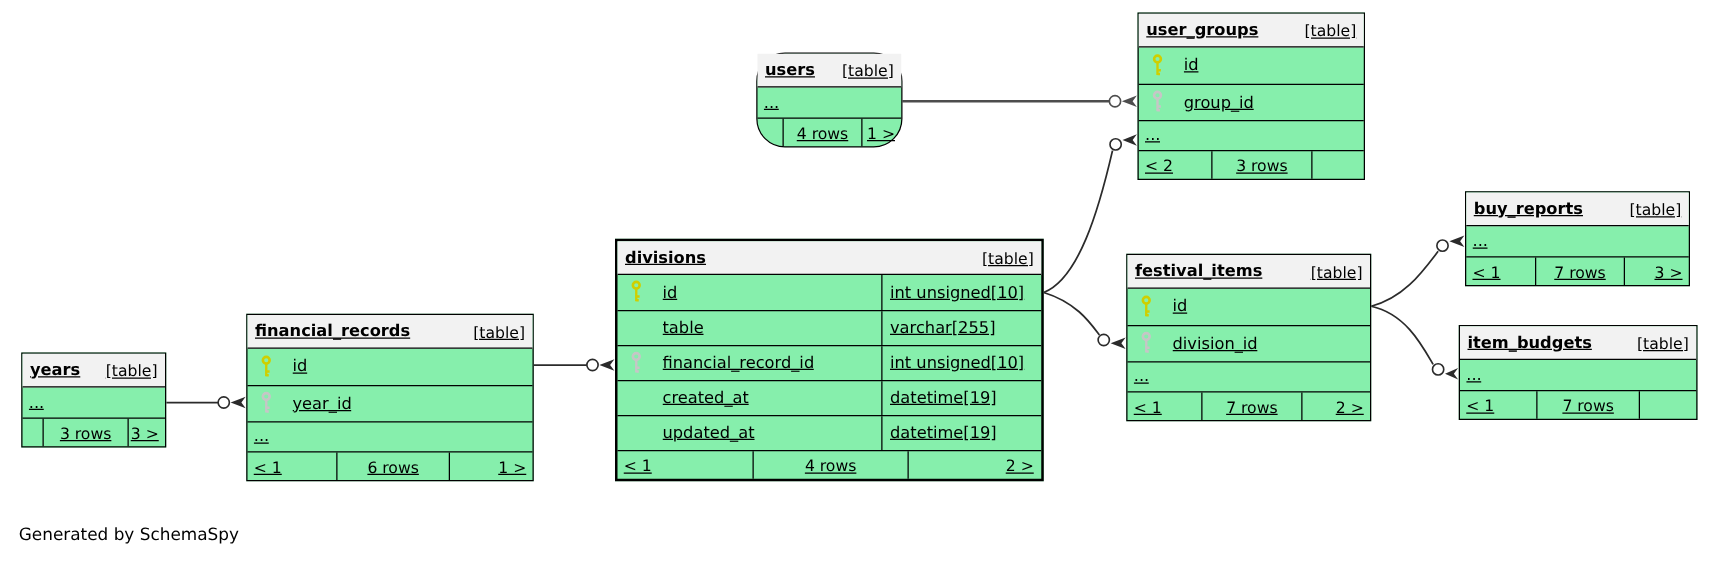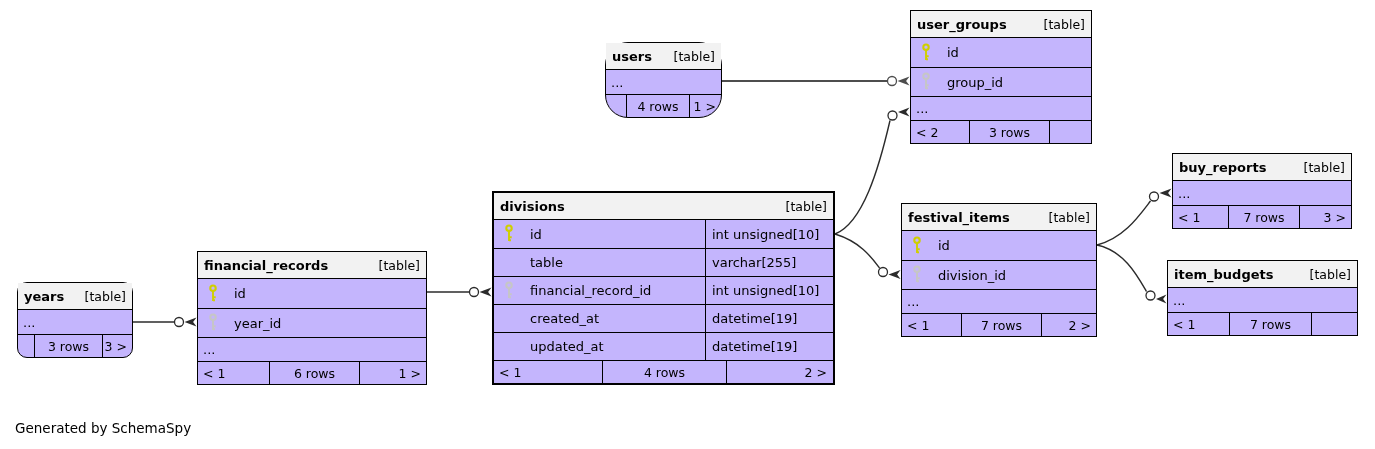--- a/index.html
+++ b/index.html
@@ -2,22 +2,22 @@
 <html><head>
 <meta charset="utf-8">
 <style>
   html,body{margin:0;padding:0;background:#fff;}
   .canvas{
     position:relative;width:1375px;height:449px;background:#fff;overflow:hidden;
     font-family:"DejaVu Sans","Liberation Sans",sans-serif;color:#000;
   }
   #edges{position:absolute;left:0;top:0;z-index:0;}
   .stable{
-    position:absolute;z-index:1;background:#c4b5fd;border:1px solid #000;
-    box-sizing:border-box;font-size:13px;
+    position:absolute;z-index:1;background:#86efac;border:1px solid #000;
+    box-sizing:border-box;font-size:13px;text-decoration:underline;
   }
   .stable.emph{border-width:2.5px;}
   .thead{
     background:#f2f2f2;height:26px;display:flex;align-items:center;
     justify-content:space-between;padding:0 6px;border-bottom:1px solid #000;
     white-space:nowrap;
   }
   .tname{font-weight:bold;font-size:13px;}
   .ttag{font-size:12.5px;font-weight:normal;margin-left:8px;}
   .trow{
@@ -83,21 +83,21 @@
         <polygon points="1159.5,193 1171.5,188.4 1168.1,193 1171.5,197.6" fill="#2b2b2b"></polygon>
       </g>
       <g>
         <path d="M1097,245 C1124,251 1137,275 1146.5,291.5" fill="none" stroke="#2b2b2b" stroke-width="1.4"></path>
         <circle cx="1150.5" cy="295.5" r="4.5" fill="#fff" stroke="#2b2b2b" stroke-width="1.3"></circle>
         <polygon points="1156,299 1166.5,294.4 1163.1,299 1166.5,303.6" fill="#2b2b2b"></polygon>
       </g>
     </svg>
   <div class="note">Generated by SchemaSpy</div>
 
-  <div class="stable" style="left: 17px; top: 282px; width: 116px; border-radius: 10px;">
+  <div class="stable" style="left: 17px; top: 282px; width: 116px;">
     <div class="thead">
       <span class="tname">years</span>
       <span class="ttag">[table]</span>
     </div>
     <div class="tbody">
   <div class="trow ellipsis">
 
     <span class="cname">...</span>
 
   </div>

